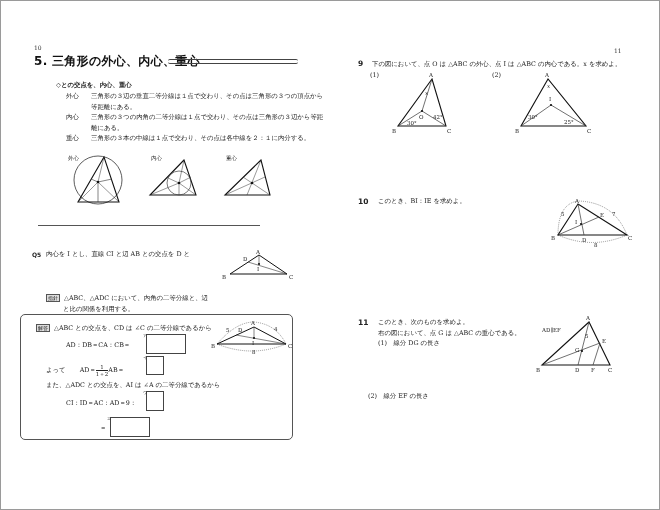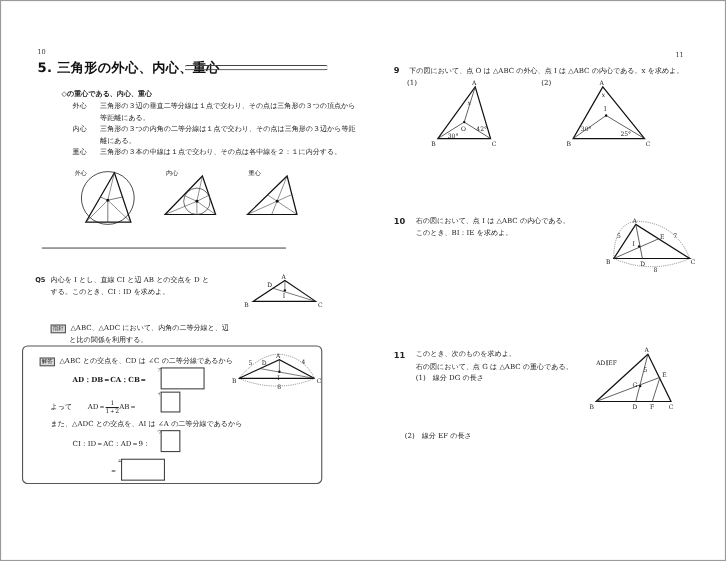--- a/index.html
+++ b/index.html
@@ -25,21 +25,21 @@
 </style>
 </head>
 <body>
 
 <div class="frame"></div>
 
 <div class="abs pn" style="left:34px;top:44px;">10</div>
 <div class="abs h5" style="left:34px;top:53px;">5. 三角形の外心、内心、重心</div>
 <div class="rule-title"></div>
 
-<div class="abs sm b" style="left:56px;top:80px;">◇の重心である、内心、重心</div>
+<div class="abs sm b" style="left:56px;top:80px;">◇との交点を、内心、重心</div>
 <div class="abs" style="left:66px;top:91px;">
   <div class="sm" style="position:relative;">
     <span style="display:inline-block;width:25px;">外心</span><span>三角形の３辺の垂直二等分線は１点で交わり、その点は三角形の３つの頂点から</span><br>
     <span style="display:inline-block;width:25px;"></span><span>等距離にある。</span>
   </div>
   <div class="sm" style="position:relative;">
     <span style="display:inline-block;width:25px;">内心</span><span>三角形の３つの内角の二等分線は１点で交わり、その点は三角形の３辺から等距</span><br>
     <span style="display:inline-block;width:25px;"></span><span>離にある。</span>
   </div>
   <div class="sm" style="position:relative;">
@@ -79,21 +79,20 @@
   <line x1="2" y1="37" x2="42" y2="19" stroke="#333" stroke-width="0.5"></line>
   <line x1="47" y1="37" x2="20" y2="19" stroke="#333" stroke-width="0.5"></line>
   <circle cx="29" cy="25" r="1.3" fill="#111"></circle>
 </svg>
 
 <div class="hr" style="left:38px;top:225px;width:222px;"></div>
 
 <div class="abs qn" style="left:32px;top:251px;font-size:6px;">Q5</div>
 <div class="abs" style="left:46px;top:249px;">
   <div class="sm">内心を I とし、直線 CI と辺 AB との交点を D と</div>
-  <div class="sm">する。このとき、CI：ID を求めよ。</div>
 </div>
 <svg style="left:220px;top:252px;" width="80" height="30">
   <polygon points="10,22 39,3 67,22" fill="none" stroke="#111" stroke-width="1"></polygon>
   <line x1="67" y1="22" x2="28" y2="10" stroke="#333" stroke-width="0.6"></line>
   <line x1="39" y1="3" x2="39" y2="12" stroke="#333" stroke-width="0.6"></line>
   <circle cx="39" cy="12" r="1.1" fill="#111"></circle>
   <text x="36" y="2">A</text>
   <text x="2" y="27">B</text>
   <text x="69" y="27">C</text>
   <text x="23" y="9">D</text>
@@ -102,21 +101,21 @@
 
 <div class="abs sm" style="left:46px;top:293px;">
   <span class="tag">指針</span><span>△ABC、△ADC において、内角の二等分線と、辺</span><br>
   <span style="display:inline-block;width:17px;"></span><span>と比の関係を利用する。</span>
 </div>
 
 <div class="solbox"></div>
 <div class="abs sm" style="left:36px;top:323px;">
   <span class="tag">解答</span><span>△ABC との交点を、CD は ∠C の二等分線であるから</span>
 </div>
-<div class="abs sm" style="left:66px;top:340px;font-weight:bold;">AD：DB＝CA：CB＝</div>
+<div class="abs sm" style="left:66px;top:340px;">AD：DB＝CA：CB＝</div>
 <div class="box" style="left:146px;top:334px;width:38px;height:18px;">
     <span class="sup abs" style="left:-4px;top:-2px;">ア</span>
   </div>
 
 <div class="abs sm" style="left:46px;top:364px;">
   <span>よって</span>
   <span style="display:inline-block;width:10px;"></span>
   <span>AD＝</span><span class="frac"><span class="num">1</span><span>1＋2</span></span><span>AB＝</span>
 </div>
 <div class="box" style="left:146px;top:356px;width:16px;height:17px;">
@@ -183,21 +182,20 @@
   <text x="-3" y="58">B</text>
   <text x="69" y="58">C</text>
   <text x="31" y="26">I</text>
   <text x="10" y="44" font-size="4.5">30°</text>
   <text x="46" y="49" font-size="4.5">25°</text>
   <text x="29" y="13" font-style="italic">x</text>
 </svg>
 
 <div class="abs qn" style="left:358px;top:197px;">10</div>
 <div class="abs" style="left:378px;top:196px;">
-  <div class="sm">右の図において、点 I は △ABC の内心である。</div>
   <div class="sm">このとき、BI：IE を求めよ。</div>
 </div>
 <svg style="left:556px;top:200px;" width="80" height="50">
   <path d="M2,35 Q2,4 22,1 Q58,2 71,35" fill="none" stroke="#555" stroke-width="0.6" stroke-dasharray="1,1"></path>
   <path d="M2,35 Q36,50 71,35" fill="none" stroke="#555" stroke-width="0.6" stroke-dasharray="1,1"></path>
   <polygon points="22,4 2,35 71,35" fill="none" stroke="#111" stroke-width="1.1"></polygon>
   <line x1="22" y1="4" x2="28" y2="35" stroke="#333" stroke-width="0.7"></line>
   <line x1="2" y1="35" x2="43" y2="17" stroke="#333" stroke-width="0.7"></line>
   <circle cx="25" cy="24" r="1.1" fill="#111"></circle>
   <text x="19" y="3">A</text>

